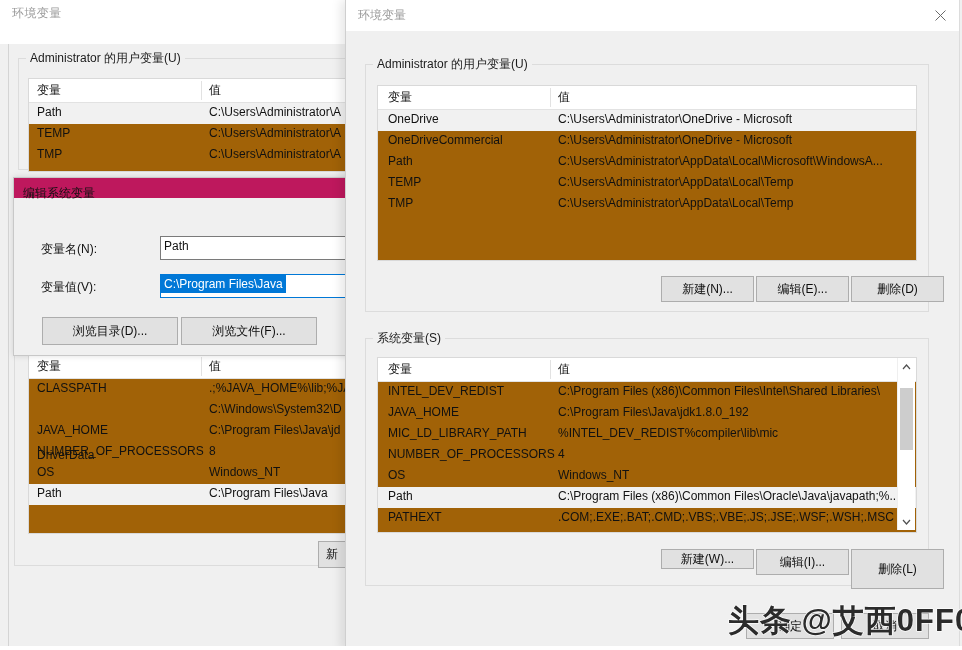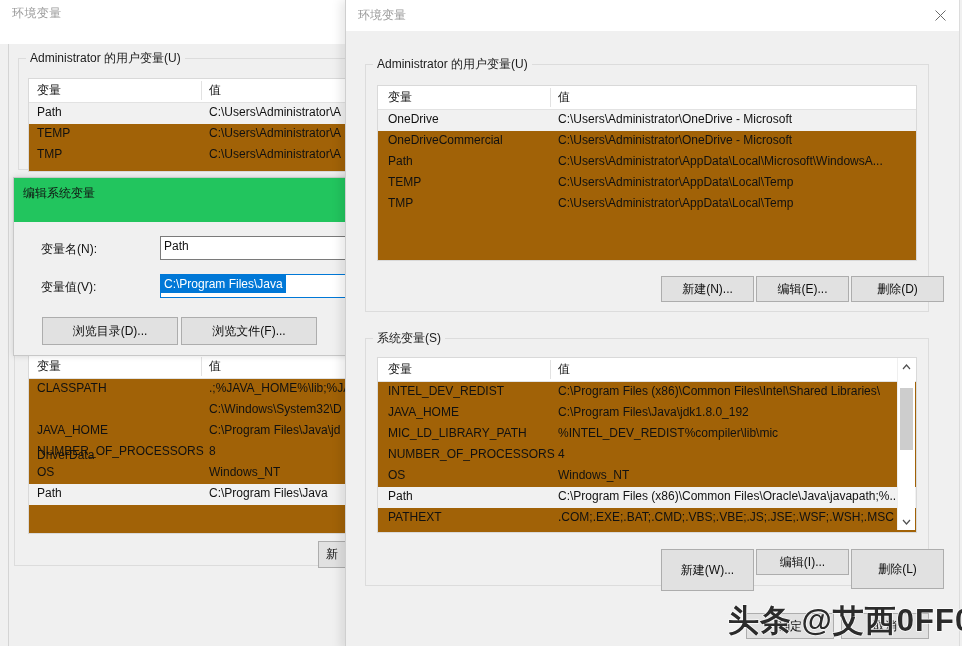--- a/index.html
+++ b/index.html
@@ -127,22 +127,22 @@
     position: absolute;
     left: 13px; top: 177px;
     width: 358px; height: 177px;
     background: #f0f0f0;
     border: 1px solid #c8c8c8;
     box-shadow: 0 0 6px rgba(0,0,0,0.13);
     overflow: hidden;
   }
   .edit-dlg .dlg-titlebar {
     position: absolute; left:0; top:0;
-    width: 100%; height: 44px;
-    background: #22c55e;
+    width: 100%; height: 20px;
+    background: #be185d;
   }
   .edit-dlg .dlg-title {
     position: absolute; left: 9px; top: 7px;
     font-size: 12px; color: #111;
   }
   .fld-label {
     position: absolute;
     font-size: 12px;
     color: #111;
     white-space: nowrap;
@@ -425,21 +425,21 @@
         </svg>
       </div>
       <div class="thumb" style="top:30px; height:62px;"></div>
       <div class="arrow" style="top:155px;">
         <svg width="9" height="6" viewBox="0 0 9 6" aria-hidden="true">
           <polyline points="1,1 4.5,5 8,1" fill="none" stroke="#505050" stroke-width="1.2"></polyline>
         </svg>
       </div>
     </div>
 
-    <div class="btn" style="left:315px; top:549px; width:93px; height:42px;">新建(W)...</div>
+    <div class="btn" style="left:315px; top:549px; width:93px; height:20px;">新建(W)...</div>
     <div class="btn" style="left:410px; top:549px; width:93px; height:26px;">编辑(I)...</div>
     <div class="btn" style="left:505px; top:549px; width:93px; height:40px;">删除(L)</div>
 
     <div class="btn" style="left:400px; top:613px; width:88px; height:26px;">确定</div>
     <div class="btn" style="left:495px; top:613px; width:88px; height:26px;">取消</div>
 
   </div>
 
   <div class="watermark">头条 @艾西0FF0</div>
 

